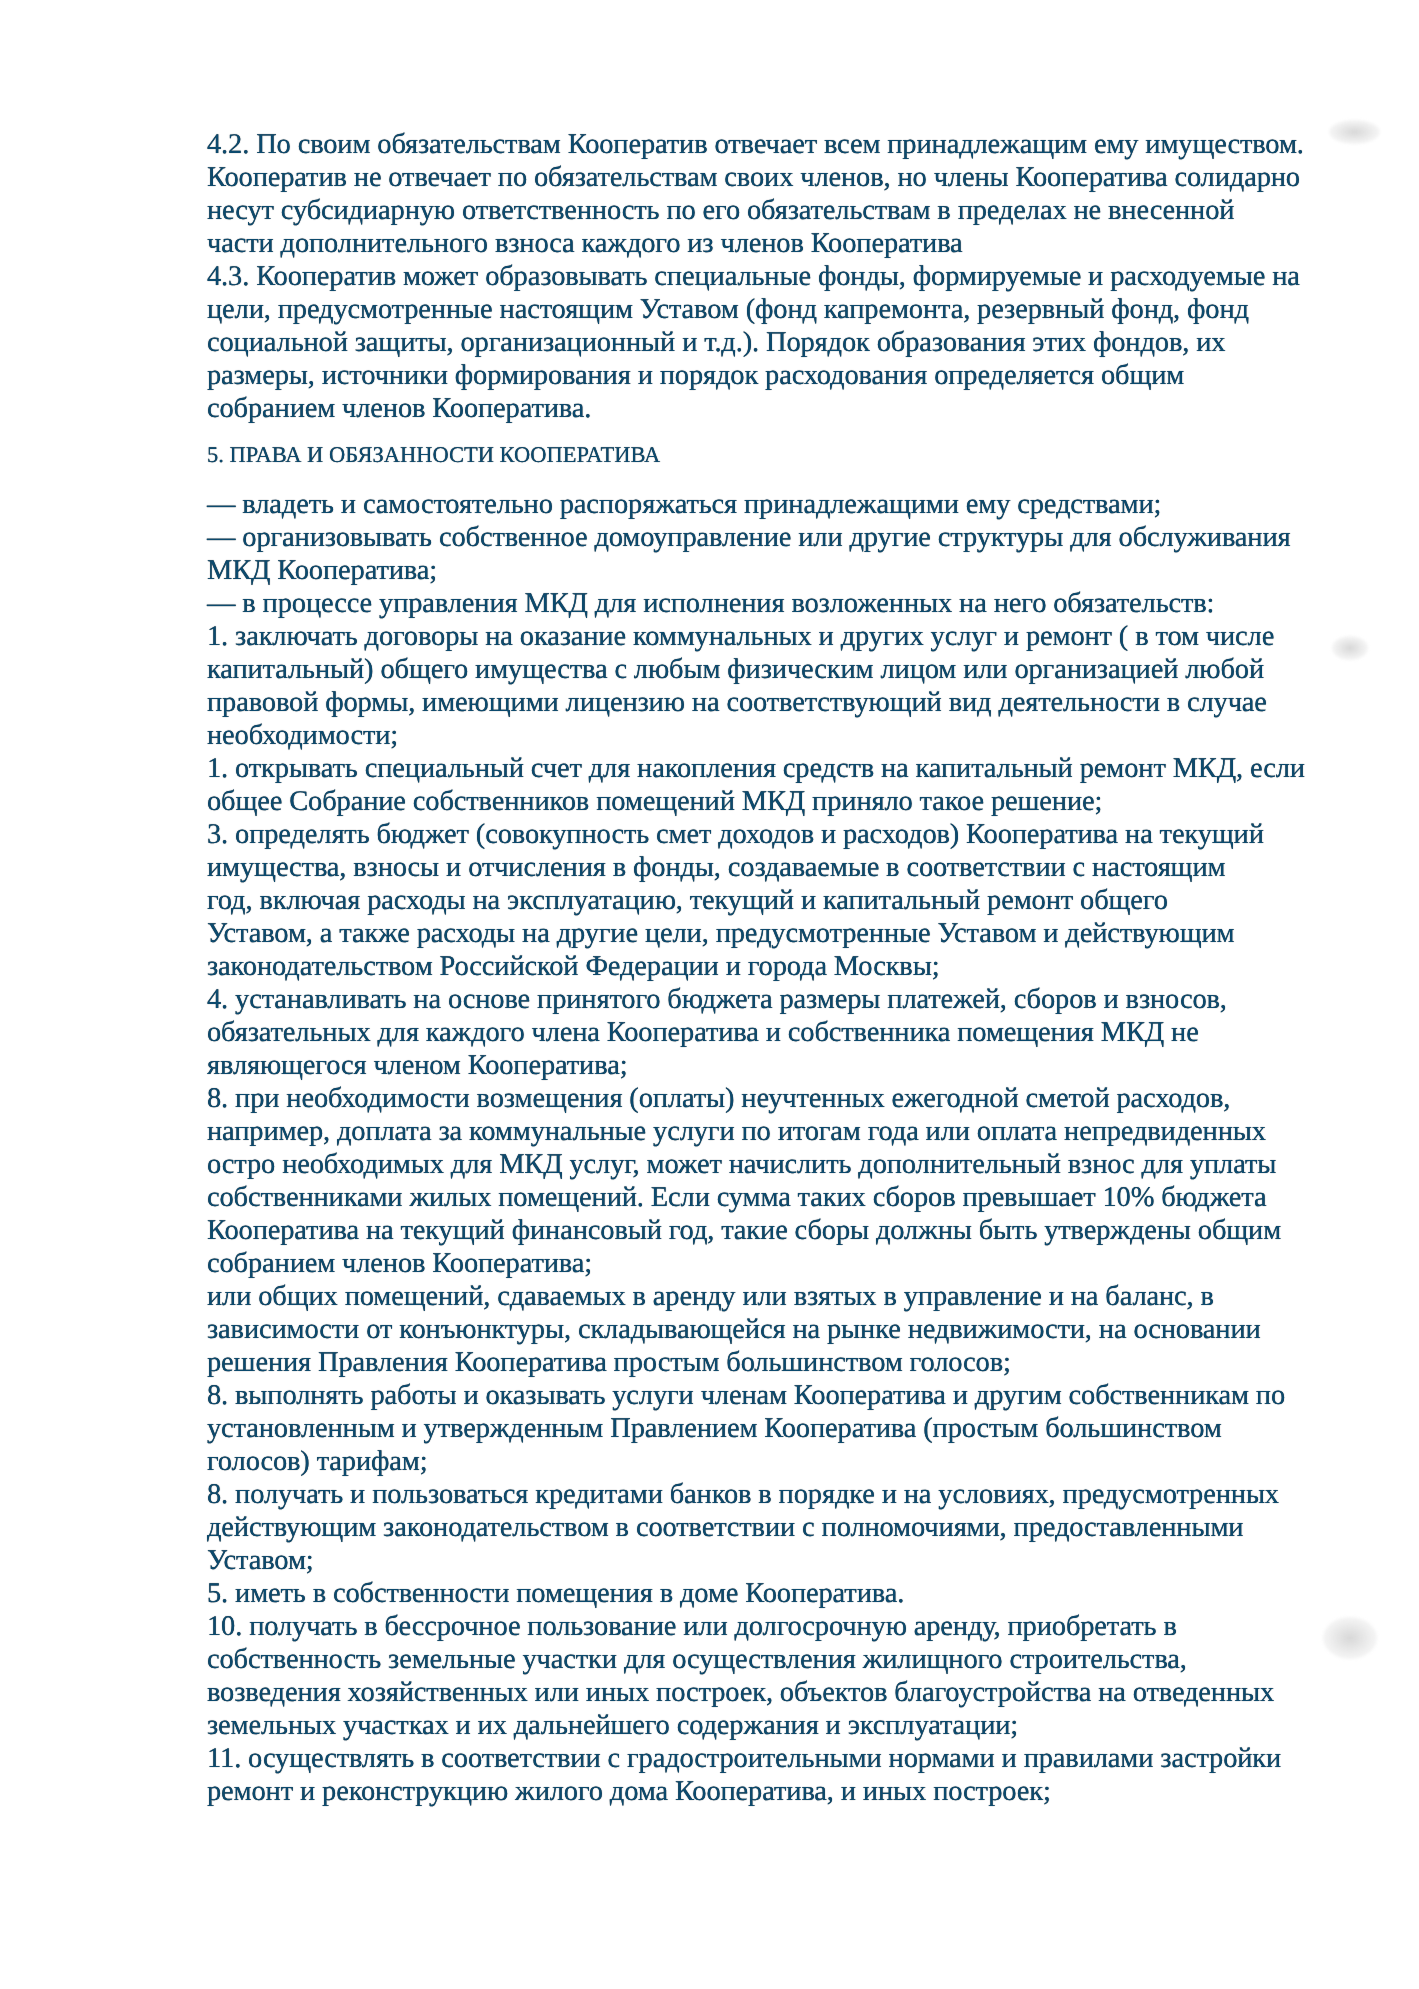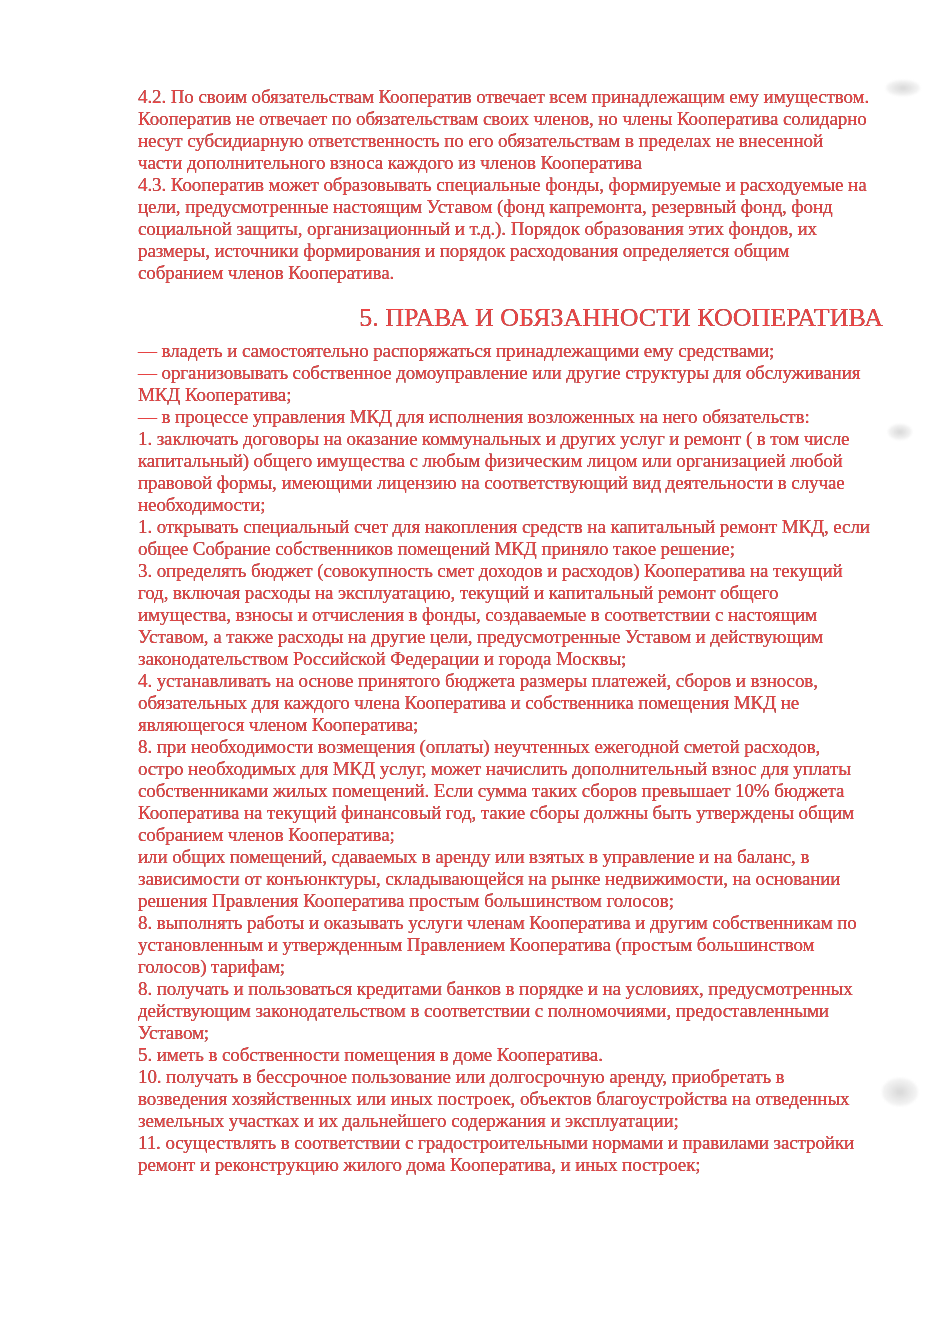--- a/index.html
+++ b/index.html
@@ -7,42 +7,42 @@
     padding: 0;
     background: #ffffff;
   }
   .page {
     position: relative;
     width: 946px;
     height: 1326px;
     background: #ffffff;
     overflow: hidden;
     font-family: "Liberation Serif", "DejaVu Serif", serif;
-    color: #ef4444;
+    color: #0c4a6e;
   }
   .doc-body {
     position: absolute;
     left: 138px;
     top: 86px;
     width: 745px;
     font-size: 19px;
     line-height: 22px;
     letter-spacing: -0.1px;
     
     text-shadow: 0 0 0.55px rgba(0,0,0,0.85);
   }
   .line {
     white-space: nowrap;
     height: 22px;
   }
   .heading {
-    text-align: right;
+    text-align: left;
     white-space: nowrap;
-    margin: 23px 0 11px 0;
-    font-size: 26px;
+    margin: 9px 0 11px 0;
+    font-size: 15px;
     letter-spacing: 0;
   }
   .smudge {
     position: absolute;
     border-radius: 50%;
     background: radial-gradient(ellipse at center, rgba(150,150,150,0.38) 0%, rgba(170,170,170,0.18) 55%, rgba(200,200,200,0) 100%);
     filter: blur(1px);
     pointer-events: none;
   }
 </style>
@@ -70,43 +70,45 @@
         <div class="line">— организовывать собственное домоуправление или другие структуры для обслуживания</div>
         <div class="line">МКД Кооператива;</div>
         <div class="line">— в процессе управления МКД для исполнения возложенных на него обязательств:</div>
         <div class="line">1. заключать договоры на оказание коммунальных и других услуг и ремонт ( в том числе</div>
         <div class="line">капитальный) общего имущества с любым физическим лицом или организацией любой</div>
         <div class="line">правовой формы, имеющими лицензию на соответствующий вид деятельности в случае</div>
         <div class="line">необходимости;</div>
         <div class="line">1. открывать специальный счет для накопления средств на капитальный ремонт МКД, если</div>
         <div class="line">общее Собрание собственников помещений МКД приняло такое решение;</div>
         <div class="line">3. определять бюджет (совокупность смет доходов и расходов) Кооператива на текущий</div>
+        <div class="line">имущества, взносы и отчисления в фонды, создаваемые в соответствии с настоящим</div>
         <div class="line">год, включая расходы на эксплуатацию, текущий и капитальный ремонт общего</div>
-        <div class="line">имущества, взносы и отчисления в фонды, создаваемые в соответствии с настоящим</div>
         <div class="line">Уставом, а также расходы на другие цели, предусмотренные Уставом и действующим</div>
         <div class="line">законодательством Российской Федерации и города Москвы;</div>
         <div class="line">4. устанавливать на основе принятого бюджета размеры платежей, сборов и взносов,</div>
         <div class="line">обязательных для каждого члена Кооператива и собственника помещения МКД не</div>
         <div class="line">являющегося членом Кооператива;</div>
         <div class="line">8. при необходимости возмещения (оплаты) неучтенных ежегодной сметой расходов,</div>
+        <div class="line">например, доплата за коммунальные услуги по итогам года или оплата непредвиденных</div>
         <div class="line">остро необходимых для МКД услуг, может начислить дополнительный взнос для уплаты</div>
         <div class="line">собственниками жилых помещений. Если сумма таких сборов превышает 10% бюджета</div>
         <div class="line">Кооператива на текущий финансовый год, такие сборы должны быть утверждены общим</div>
         <div class="line">собранием членов Кооператива;</div>
         <div class="line">или общих помещений, сдаваемых в аренду или взятых в управление и на баланс, в</div>
         <div class="line">зависимости от конъюнктуры, складывающейся на рынке недвижимости, на основании</div>
         <div class="line">решения Правления Кооператива простым большинством голосов;</div>
         <div class="line">8. выполнять работы и оказывать услуги членам Кооператива и другим собственникам по</div>
         <div class="line">установленным и утвержденным Правлением Кооператива (простым большинством</div>
         <div class="line">голосов) тарифам;</div>
         <div class="line">8. получать и пользоваться кредитами банков в порядке и на условиях, предусмотренных</div>
         <div class="line">действующим законодательством в соответствии с полномочиями, предоставленными</div>
         <div class="line">Уставом;</div>
         <div class="line">5. иметь в собственности помещения в доме Кооператива.</div>
         <div class="line">10. получать в бессрочное пользование или долгосрочную аренду, приобретать в</div>
+        <div class="line">собственность земельные участки для осуществления жилищного строительства,</div>
         <div class="line">возведения хозяйственных или иных построек, объектов благоустройства на отведенных</div>
         <div class="line">земельных участках и их дальнейшего содержания и эксплуатации;</div>
         <div class="line">11. осуществлять в соответствии с градостроительными нормами и правилами застройки</div>
         <div class="line">ремонт и реконструкцию жилого дома Кооператива, и иных построек;</div>
       </div>
     </div>
 <div class="smudge" style="left: 886px; top: 80px; width: 34px; height: 16px;"></div>
     <div class="smudge" style="left: 888px; top: 424px; width: 24px; height: 16px;"></div>
     <div class="smudge" style="left: 882px; top: 1078px; width: 36px; height: 28px;"></div>
   </div>

